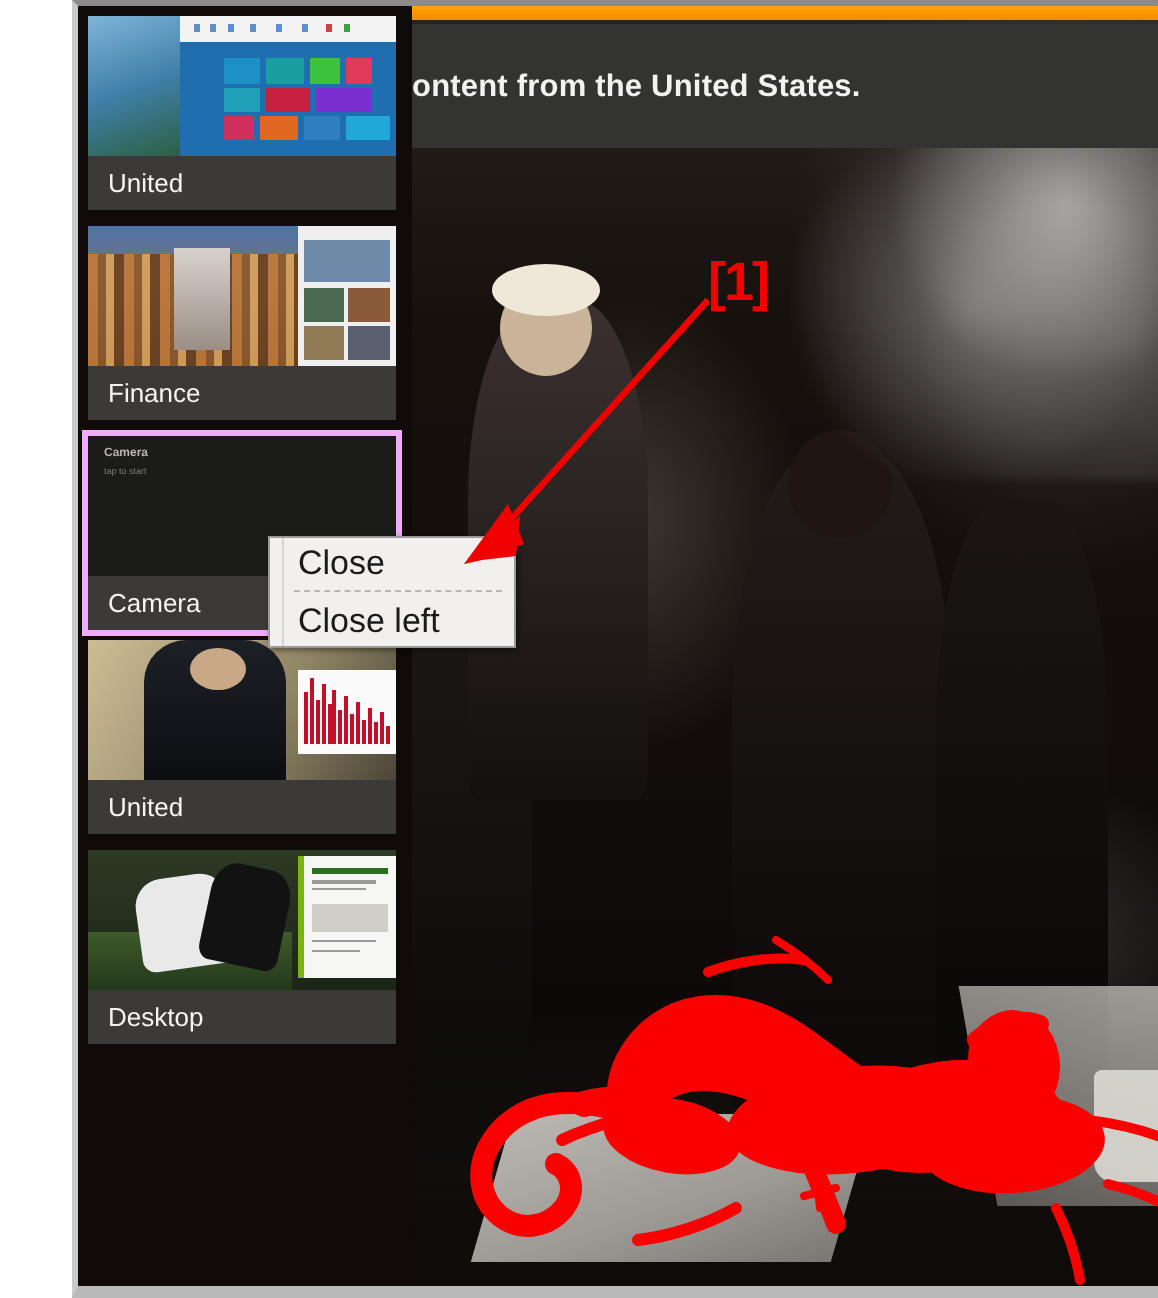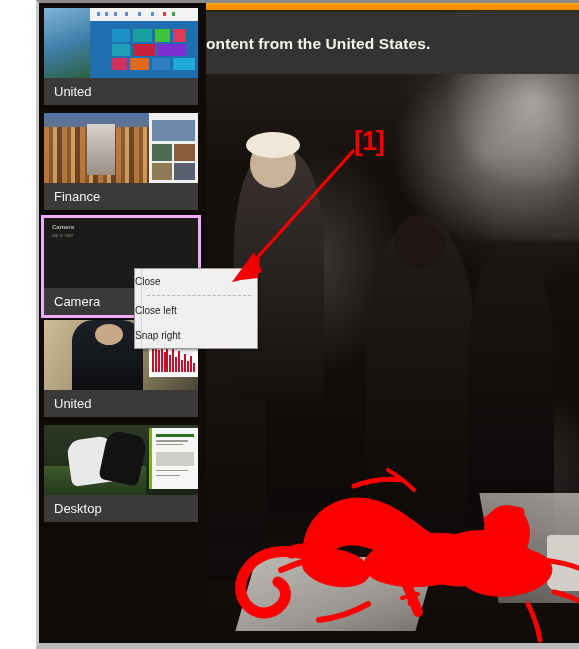--- a/index.html
+++ b/index.html
@@ -148,21 +148,21 @@
     position:absolute;left:98px;top:268px;width:122px;
     background:#f1f0ef;border:1px solid #9a9a9a;
     z-index:40;box-shadow:1px 1px 3px rgba(0,0,0,.45);
   }
   .ctx-gutter{
     position:absolute;left:0;top:0;width:6px;height:100%;
     background:#f1f0ef;border-right:1px solid #d6d5d3;
   }
   .ctx-item{
     position:relative;height:25px;line-height:25px;
-    font-size:10px;color:#1b1b1b;
+    padding-left:14px;font-size:17px;color:#1b1b1b;
     white-space:nowrap;cursor:default;
   }
   .ctx-sep{height:1px;margin:1px 6px 1px 12px;border-top:1px dashed #b8b7b5;background:none;}
 
   
   .anno-label{
     position:absolute;left:318px;top:126px;
     color:#f10000;font-size:27px;font-weight:bold;
     font-family:"Liberation Sans",sans-serif;
     z-index:50;letter-spacing:-1px;
@@ -303,21 +303,20 @@
       <div class="caption">Desktop</div>
     </div>
 
   </div>
 
   <div class="ctx-menu">
     <div class="ctx-gutter"></div>
     <div class="ctx-item">Close</div>
     <div class="ctx-sep"></div>
     <div class="ctx-item">Close left</div>
-    <div class="ctx-item">Snap right</div>
   </div>
 
   <svg class="anno-svg" viewBox="0 0 579 649">
     <line x1="318" y1="150" x2="212" y2="268" stroke="#f10000" stroke-width="3.2"></line>
     <polygon points="196,282 224,258 222,278 205,280" fill="#f10000"></polygon>
     <polygon points="196,282 218,252 226,272" fill="#f10000"></polygon>
   </svg>
   <div class="anno-label">[1]</div>
 
   <svg class="scribble-svg" viewBox="0 0 579 649">

